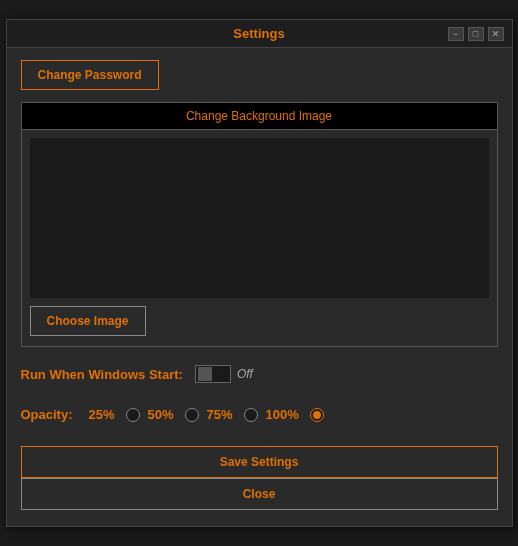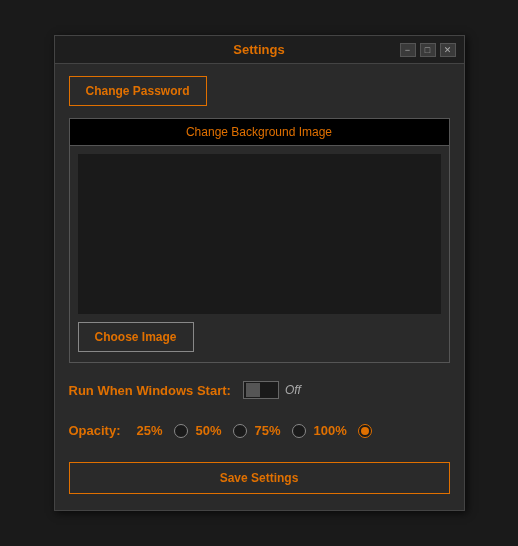--- a/index.html
+++ b/index.html
@@ -12,21 +12,21 @@
       background: #1a1a1a;
       display: flex;
       justify-content: center;
       align-items: center;
       width: 518px;
       height: 546px;
       font-family: Arial, sans-serif;
     }
 
     .window {
-      width: 411px;
+      width: 507px;
       background: #2a2a2a;
       border: 1px solid #444;
       box-shadow: 2px 2px 8px rgba(0,0,0,0.7);
     }
 
     .title-bar {
       background: #1e1e1e;
       display: flex;
       align-items: center;
       justify-content: center;
@@ -280,15 +280,16 @@
         <div class="radio-btn"></div>
       </div>
       <div class="opacity-option">
         <span>100%</span>
         <div class="radio-btn selected"></div>
       </div>
     </div>
 
     <div class="bottom-buttons">
       <button class="save-btn">Save Settings</button>
+      <button class="close-btn">Close</button>
     </div>
   </div>
 </div>
 
 </body></html>

